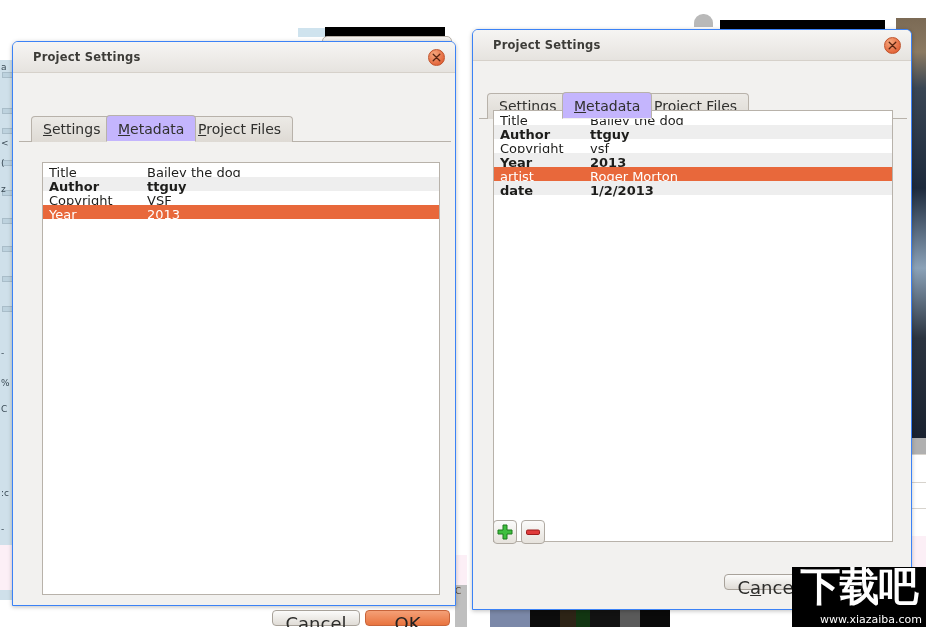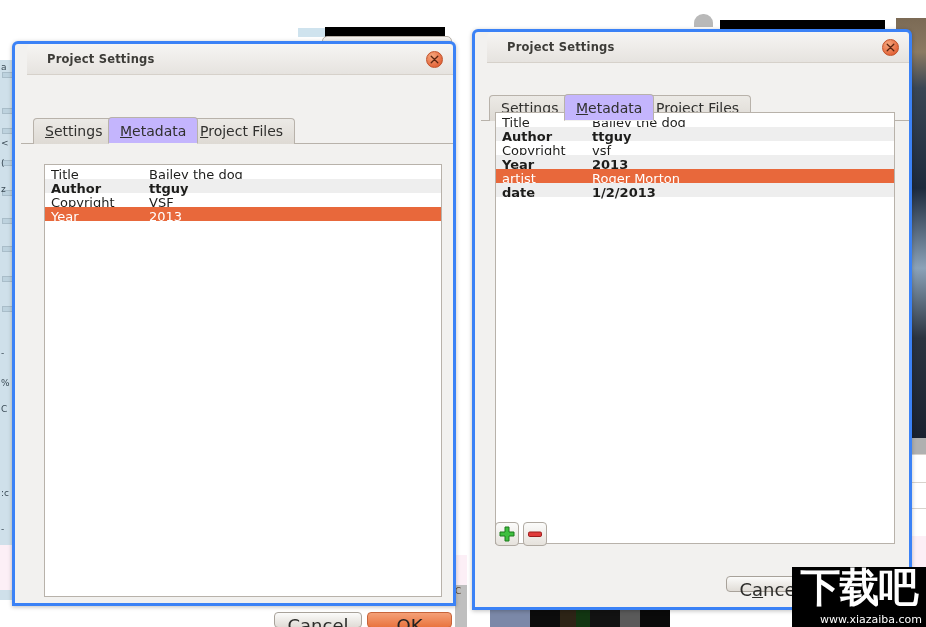--- a/index.html
+++ b/index.html
@@ -196,25 +196,24 @@
     position: absolute;
     left: 640px; top: 608px;
     width: 260px; height: 19px;
     background: #ffffff;
   }
 
   
   .dialog {
     position: absolute;
     background: #f2f1ef;
-    border: 3px solid #3b82f6;
+    border: 1px solid #3b82f6;
     border-radius: 6px 6px 0 0;
     box-sizing: border-box;
     box-shadow: 0 1px 4px rgba(0,0,0,0.25);
-    padding-left: 12px;
   }
   .titlebar {
     position: relative;
     height: 30px;
     background: linear-gradient(#f6f5f3, #e6e3df);
     border-bottom: 1px solid #d6d1ca;
     border-radius: 5px 5px 0 0;
   }
   .titlebar-text {
     position: absolute;
@@ -344,21 +343,21 @@
   }
   .wm-cn {
     position: absolute;
     left: 2px; top: -3px;
     width: 130px;
     text-align: center;
     font-size: 40px;
     font-weight: bold;
     color: #ffffff;
     letter-spacing: -1px;
-    font-family: Liberation Sans, sans-serif;
+    font-family: Liberation Serif, serif;
     line-height: 46px;
   }
   .wm-url {
     position: absolute;
     left: 0; bottom: 1px;
     width: 134px;
     text-align: center;
     font-size: 11px;
     color: #ffffff;
     font-family: "DejaVu Sans", sans-serif;

